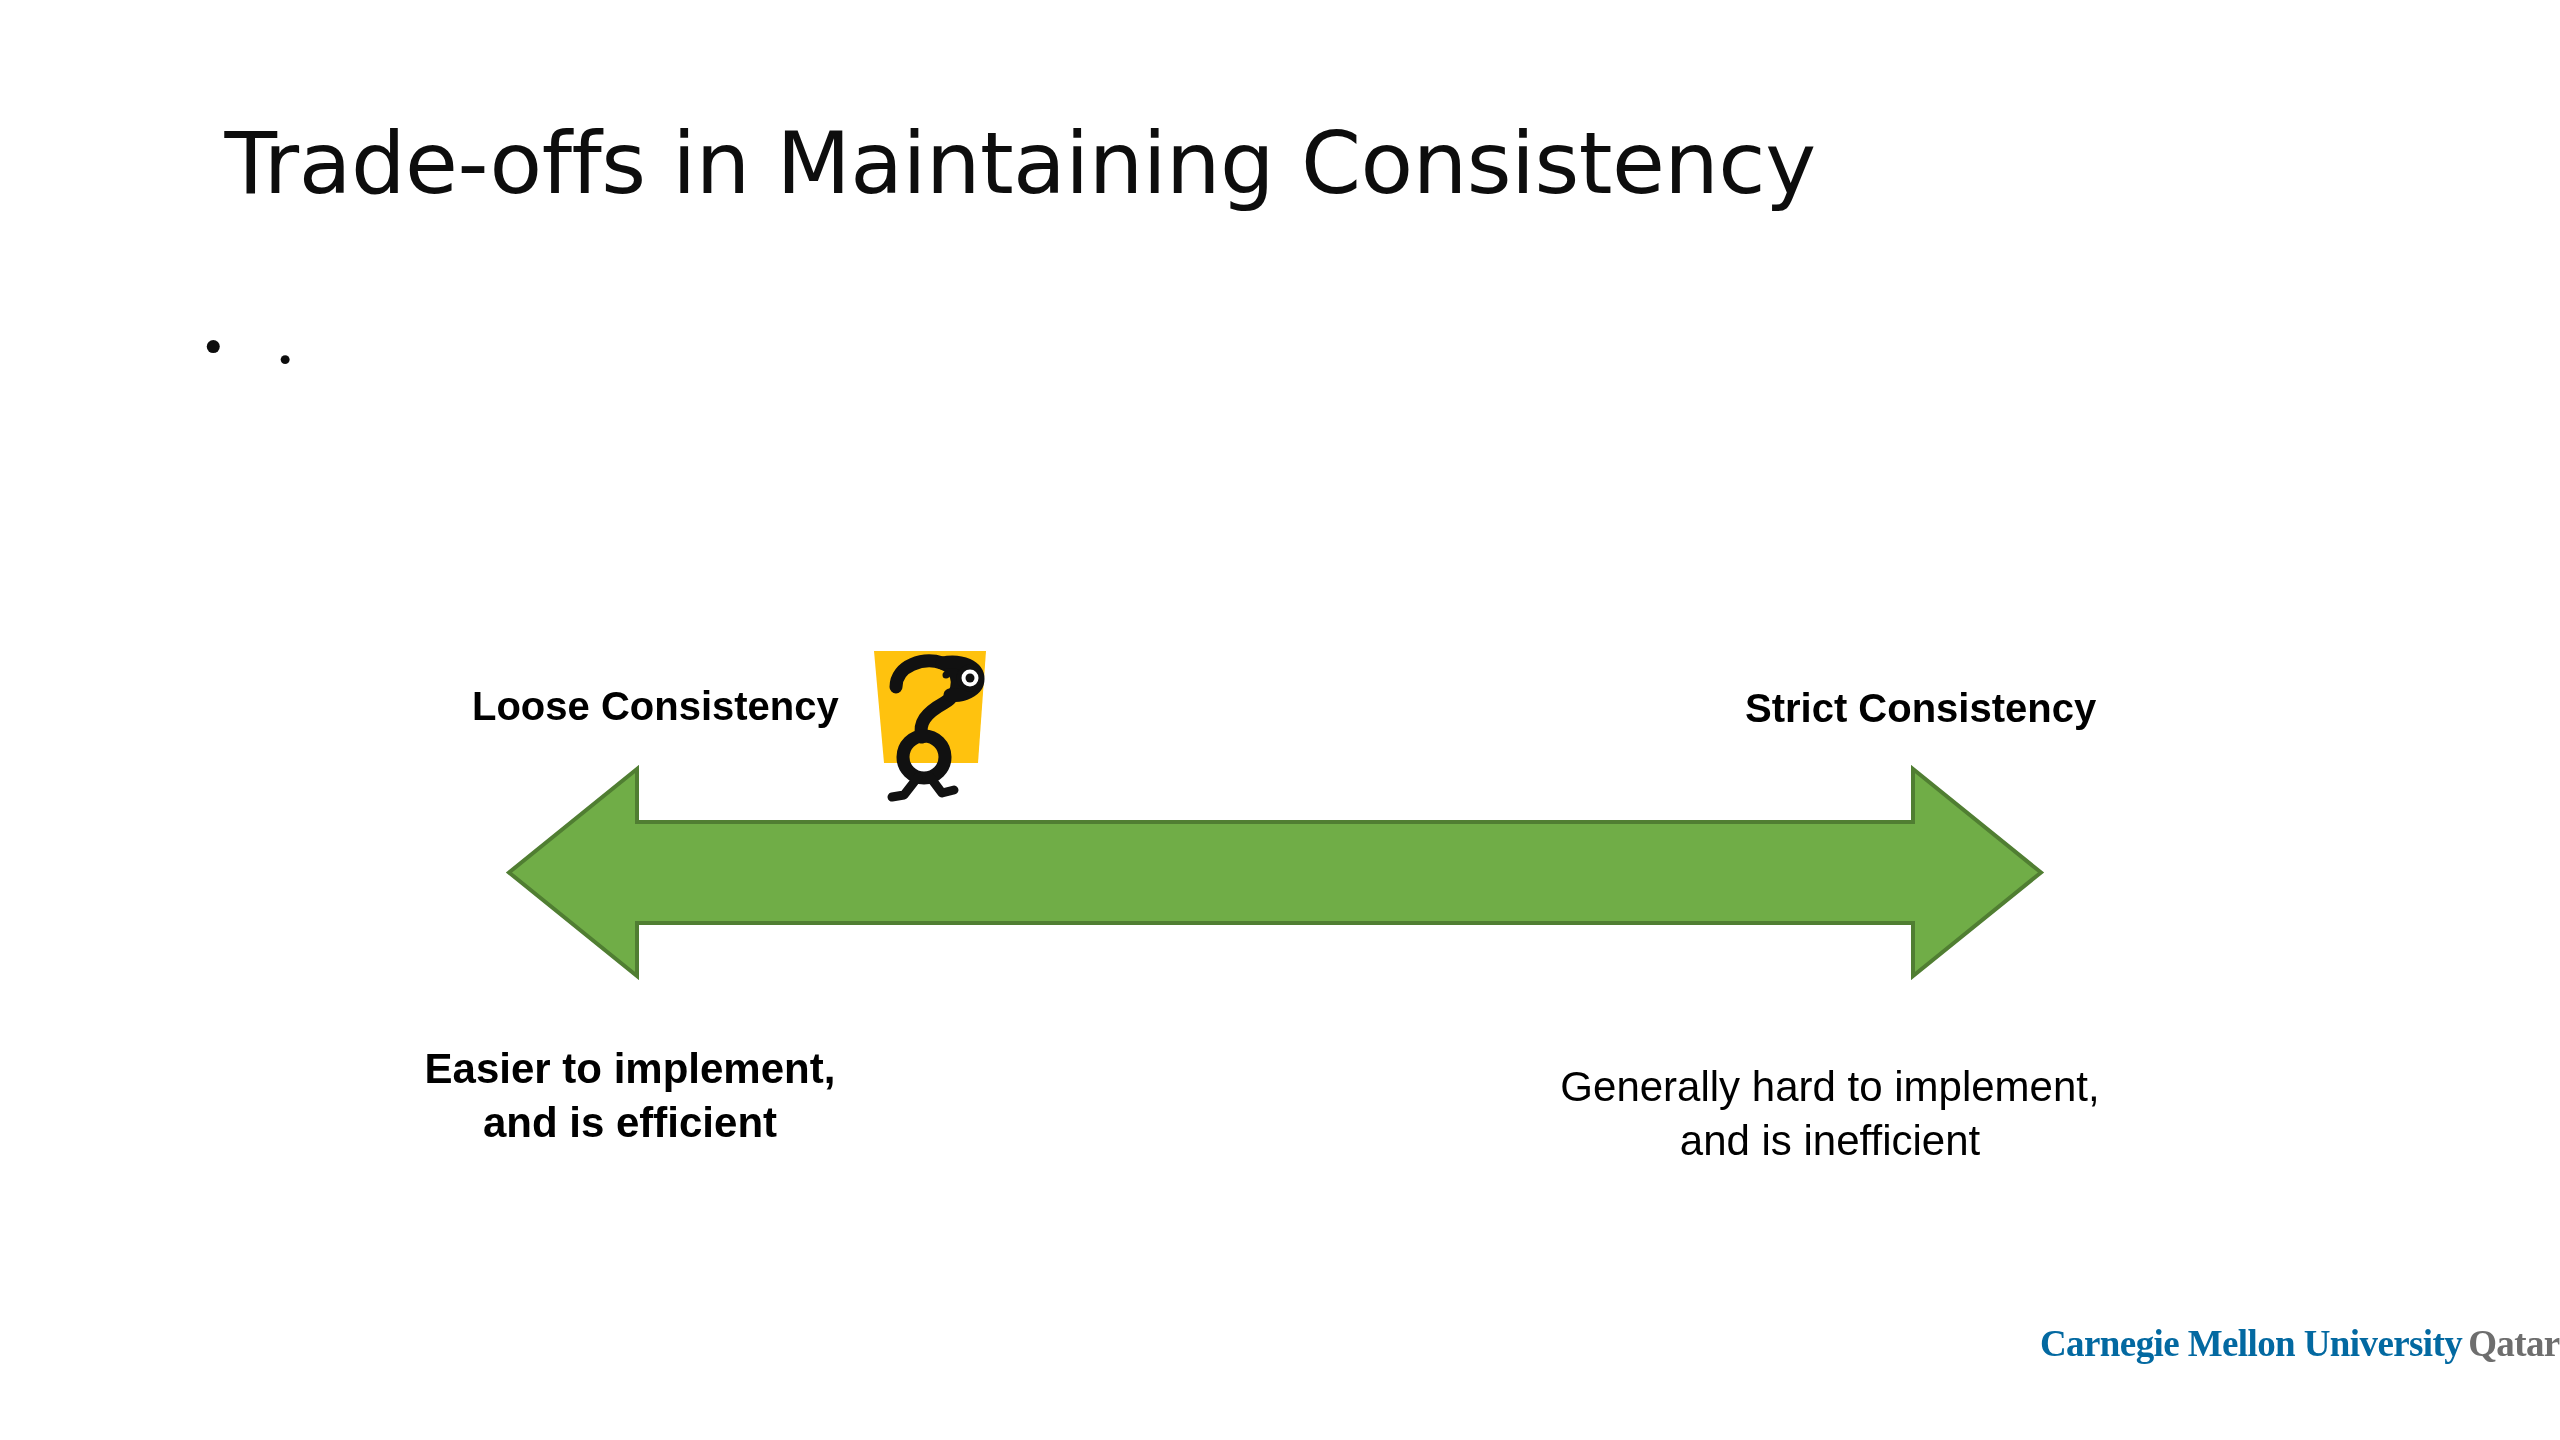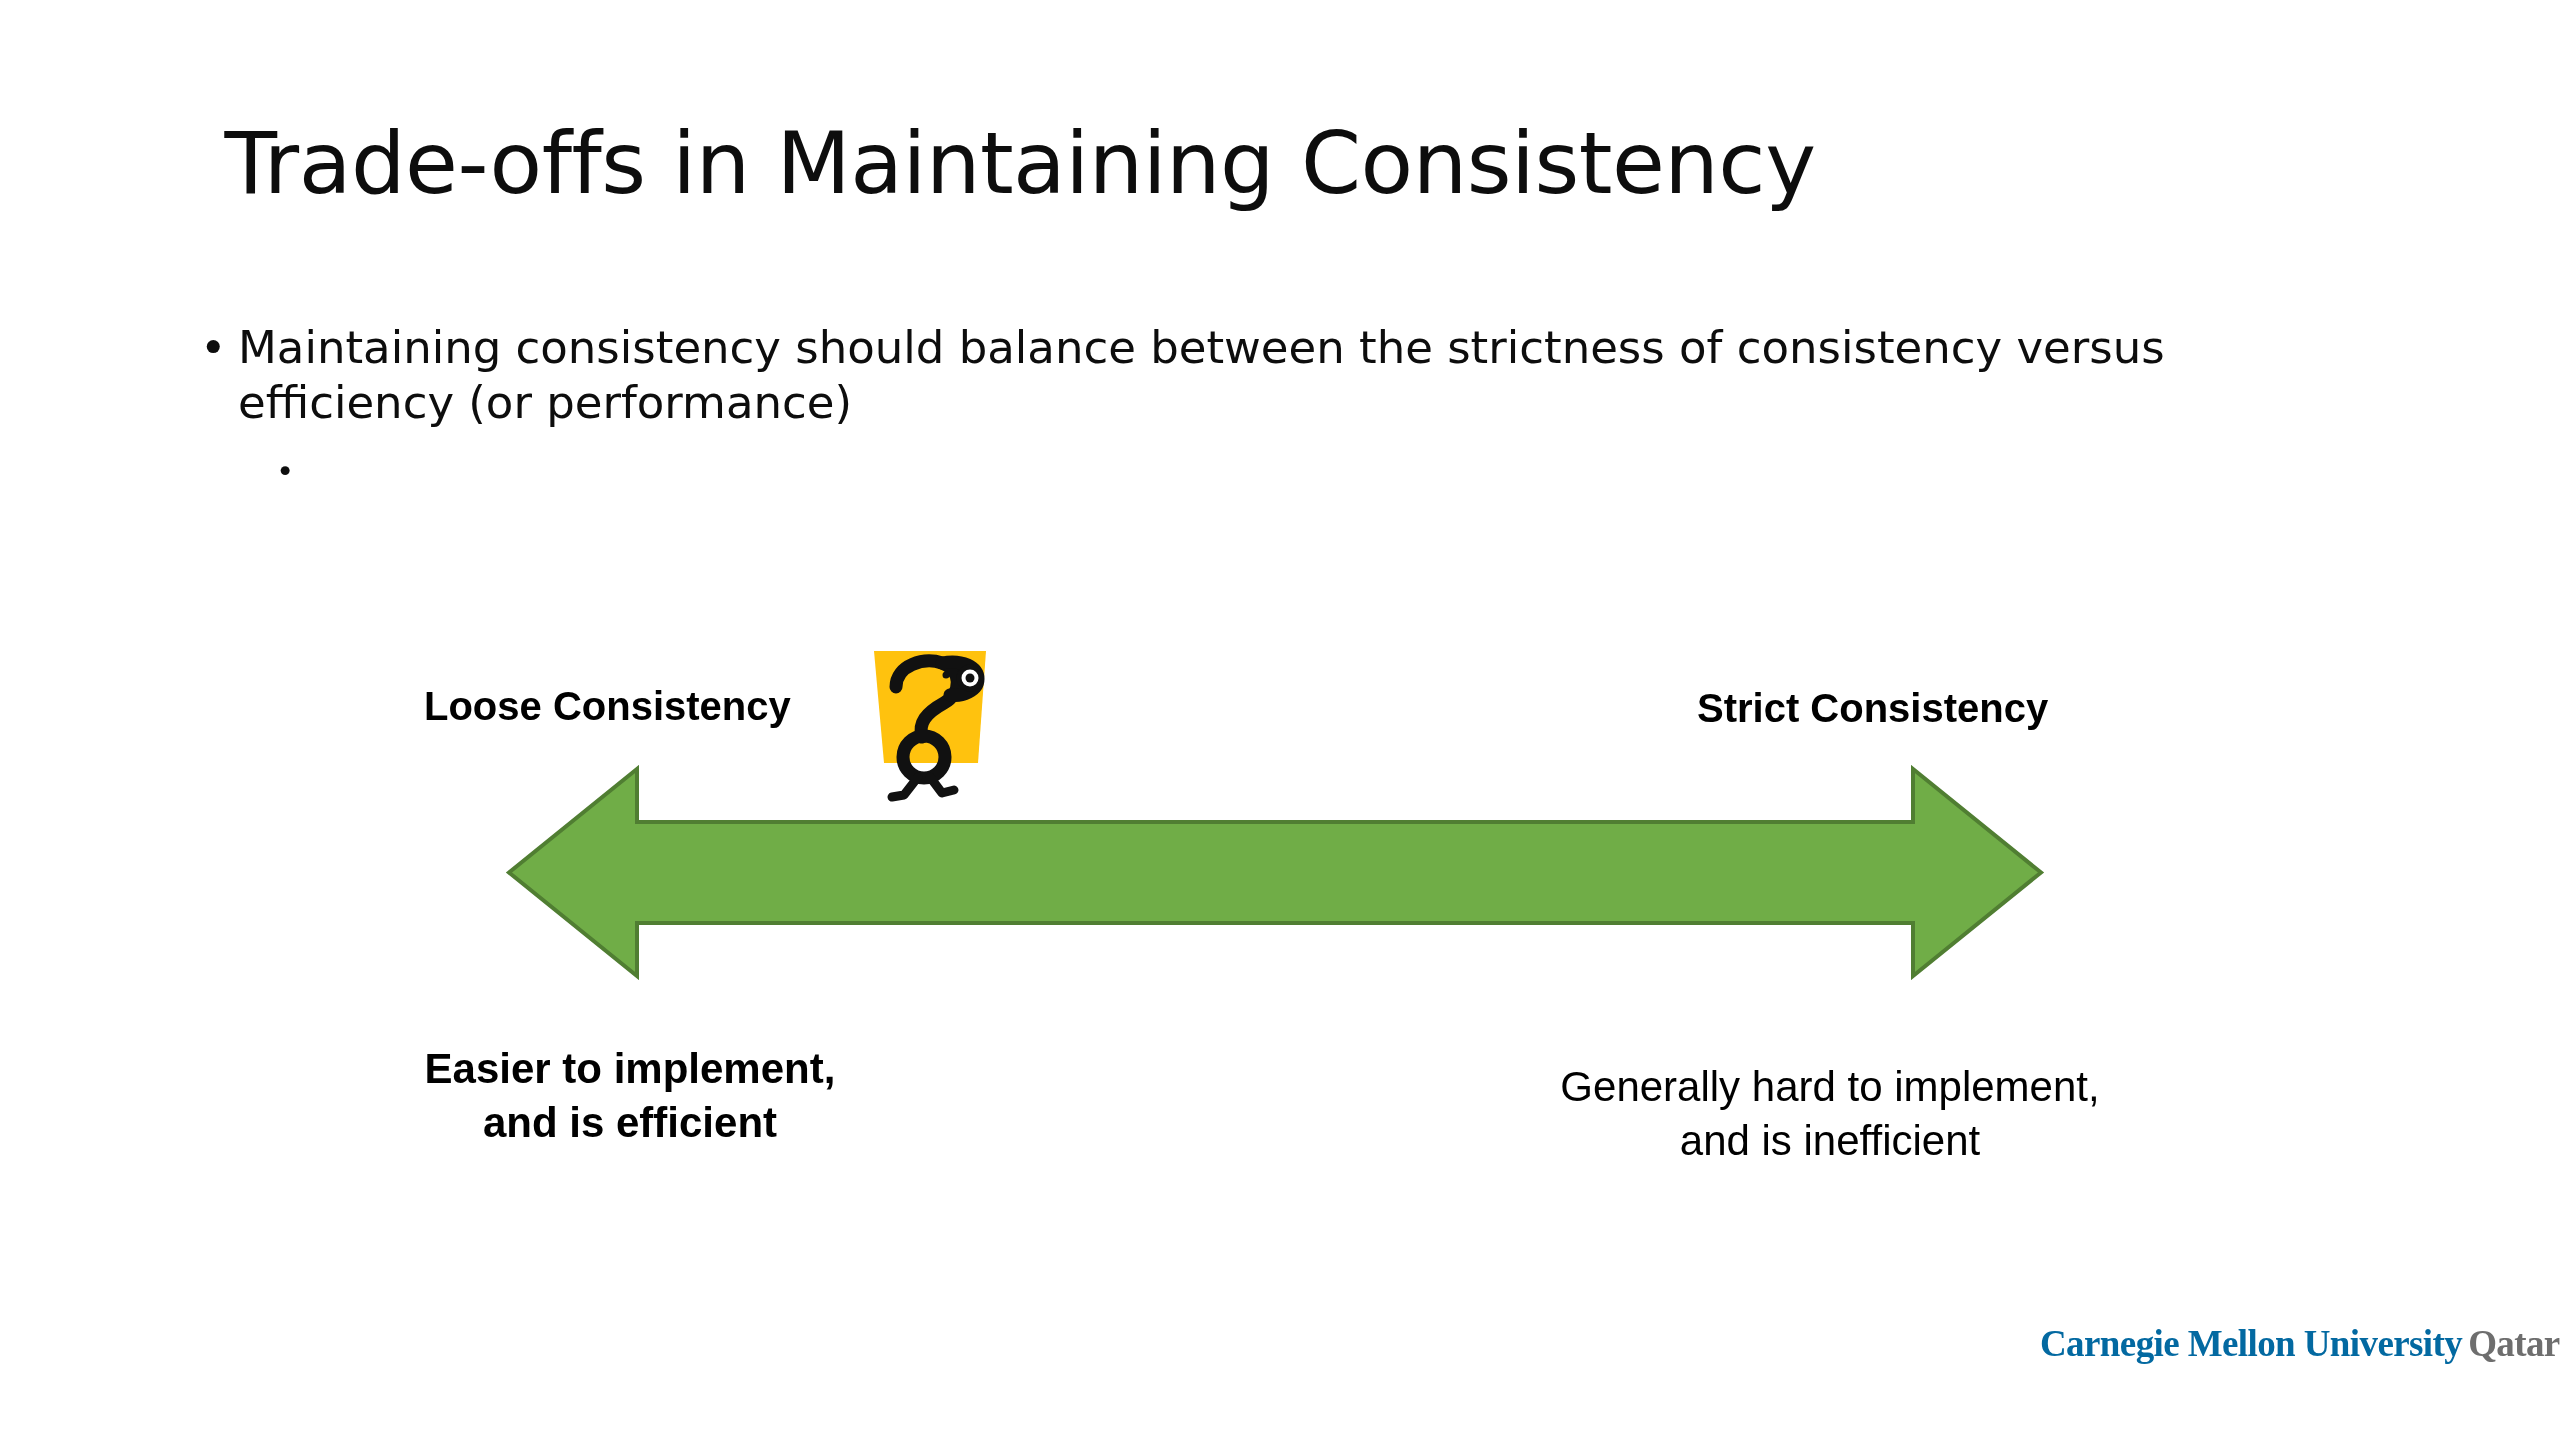--- a/index.html
+++ b/index.html
@@ -80,20 +80,21 @@
     color: #0d0d0d;
   }
 
   .axis-label {
     position: absolute;
     font-family: "Liberation Sans", sans-serif;
     font-weight: bold;
     font-size: 40px;
     line-height: 1;
     white-space: nowrap;
+    margin-left: 48px;
   }
   .axis-label.loose { left: 424px; top: 686px; }
   .axis-label.strict { left: 1697px; top: 688px; }
 
   .arrow-wrap {
     position: absolute;
     left: 505px;
     top: 765px;
     width: 1540px;
     height: 215px;
@@ -156,21 +157,20 @@
 <body>
 
 <div class="slide">
 
   <div class="slide-title">Trade-offs in Maintaining Consistency</div>
 
   <div class="body-block">
 
     <div class="bullet-l1">
       <span class="dot">•</span>
-      <span>Maintaining consistency should balance between the strictness of consistency versus efficiency (or performance)</span>
     </div>
 
     <div class="bullet-l2">
       <span class="dot">•</span>
     </div>
 
   </div>
 
   <div>
 

